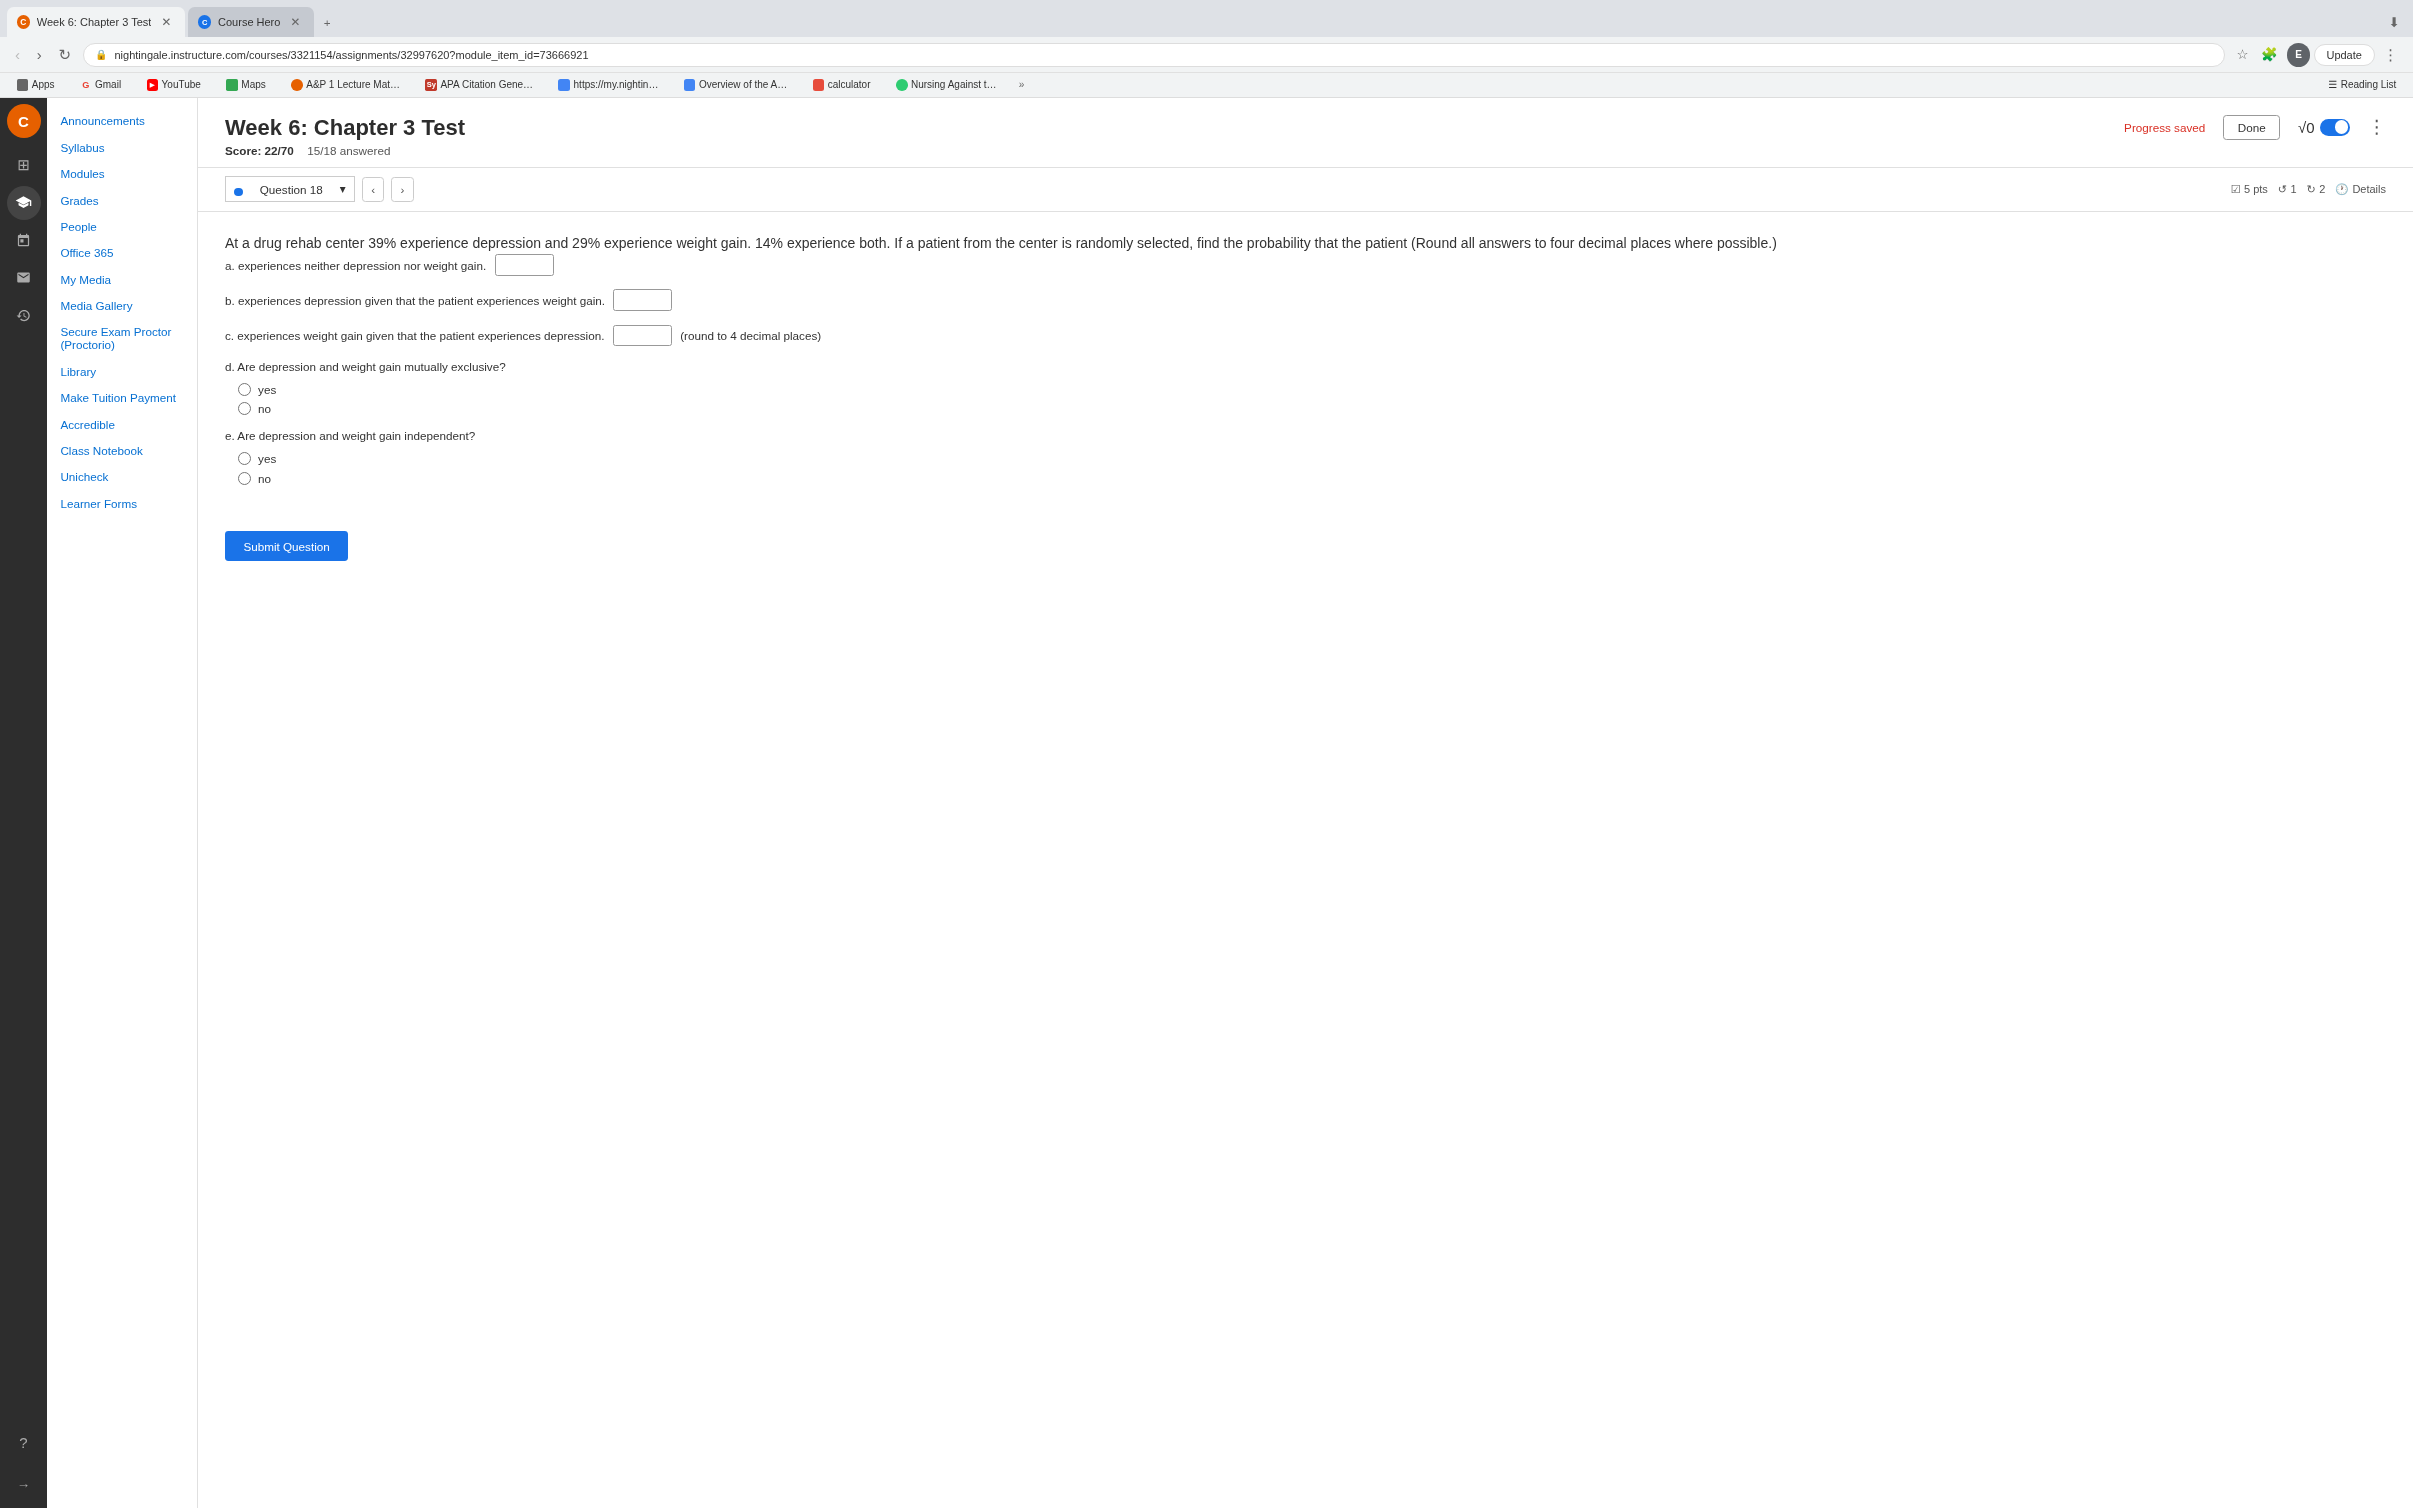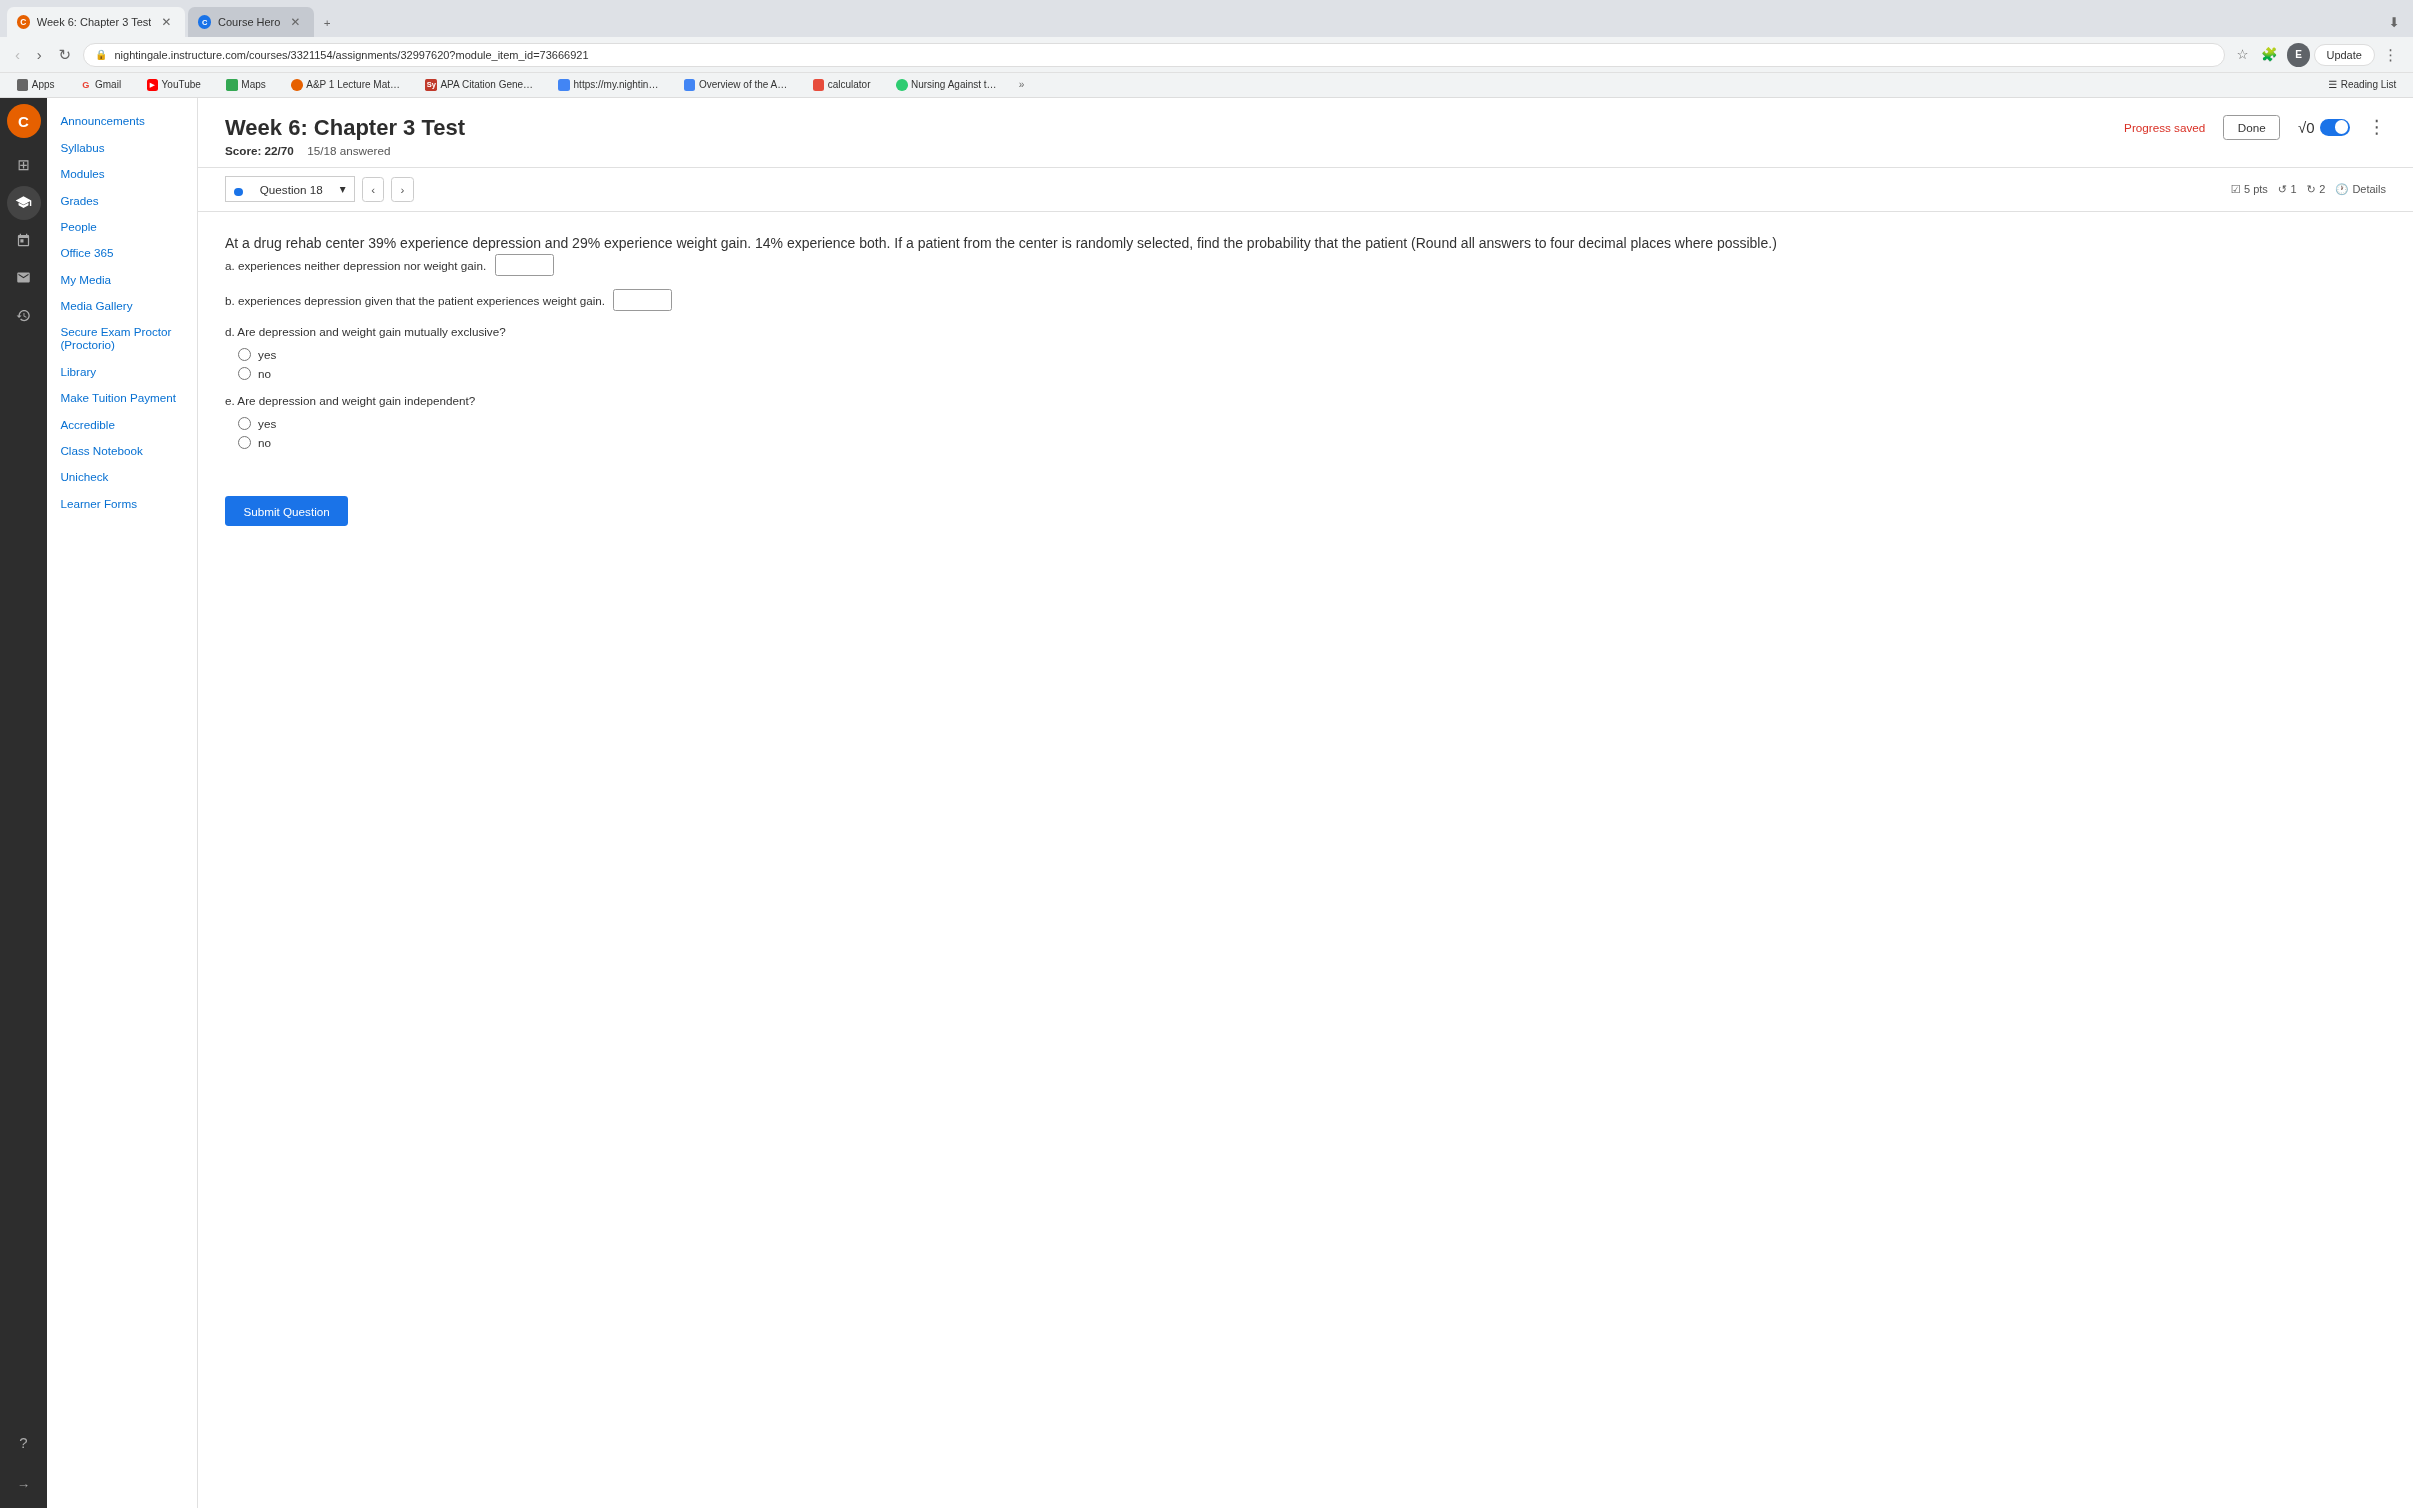--- a/index.html
+++ b/index.html
@@ -297,20 +297,25 @@
       <div class="answer-row">
         <span>a. experiences neither depression nor weight gain.</span>
         <input type="text" class="text-input" style="">
       </div>
 
       <div class="answer-row">
         <span>b. experiences depression given that the patient experiences weight gain.</span>
         <input type="text" class="text-input" style="">
       </div>
 
+      <div class="answer-row">
+        <span>c. experiences weight gain given that the patient experiences depression.</span>
+        <input type="text" class="text-input" style="">
+        <span>(round to 4 decimal places)</span>
+      </div>
 
       <div style="margin-bottom: 13.4px;">
         <div class="sub-question">d. Are depression and weight gain mutually exclusive?</div>
         <div class="radio-group">
           <label class="radio-item">
             <input type="radio" name="part_d" value="yes" style="">
             <span>yes</span>
           </label>
           <label class="radio-item">
             <input type="radio" name="part_d" value="no" style="">

